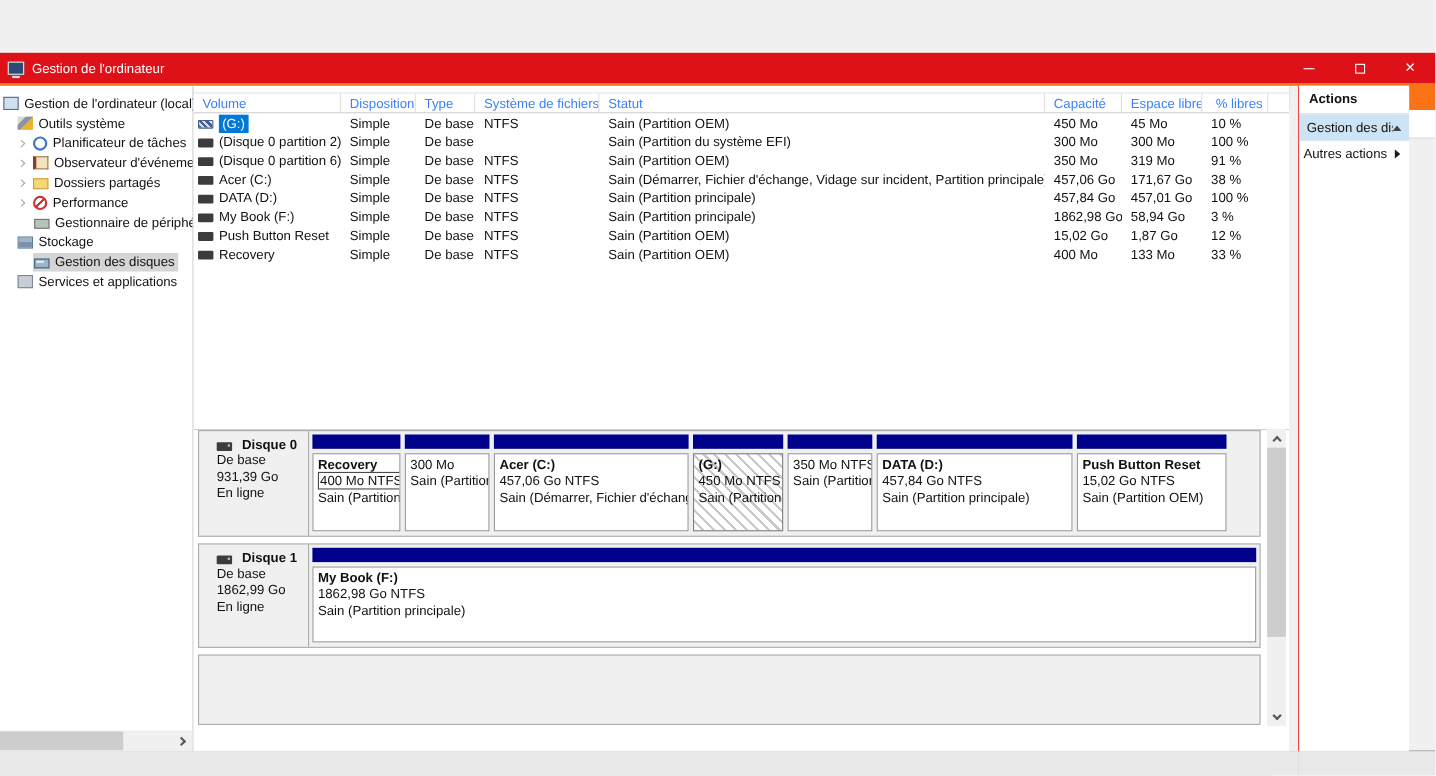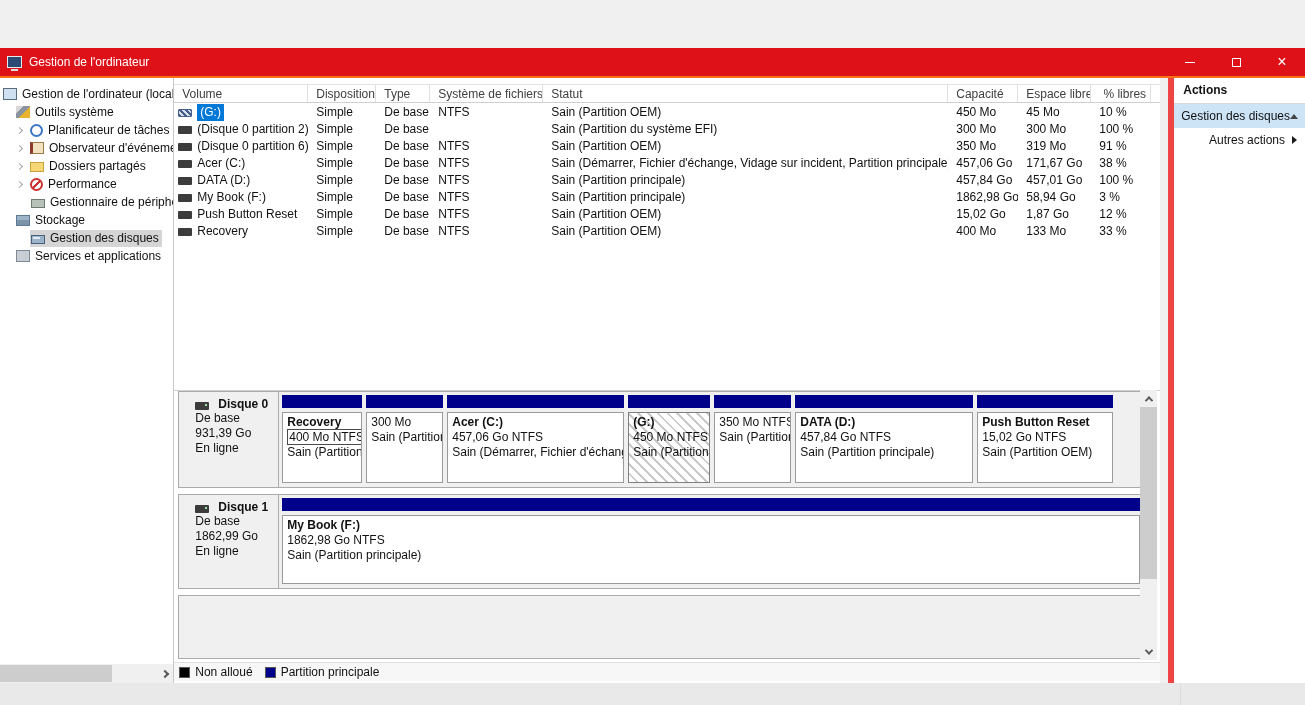--- a/index.html
+++ b/index.html
@@ -38,21 +38,21 @@
   .icon-properties-icon { width:16px; height:10px; background:#8d9b90; border:1px solid #5f6d62; border-radius:2px; }
   .icon-view-options-icon { width:15px; height:12px; border:1px solid #9fb3c8; background:#f4f8fb; position:relative; }
   .icon-view-options-icon::before { content:""; position:absolute; left:2px; top:2px; width:4px; height:3px; background:#7fb2e5; }
   .icon-view-options-icon::after { content:""; position:absolute; left:2px; top:7px; width:4px; height:3px; background:#7fb2e5; }
 
   
   .content { position:absolute; left:0; top:78px; width:1305px; height:605px; display:flex; }
   .tree-panel { width:176px; background:#fff; border-right:1px solid #c8c8c8; position:relative; overflow:hidden; }
   .center-panel { width:996px; background:#fff; position:relative; overflow:hidden; }
   .panel-gap { width:8px; background:#f0f0f0; }
-  .actions-panel { width:137px; background:#fff; border-left:6px solid #ef4444; }
+  .actions-panel { width:101px; background:#fff; border-left:1px solid #ef4444; }
 
   
   .tree { padding-top:7px; }
   .tree-row { height:18px; display:flex; align-items:center; white-space:nowrap; overflow:hidden; }
   .tree-row .sel-wrap { display:flex; align-items:center; height:17px; padding:0 3px 0 1px; }
   .tree-row.selected .sel-wrap { background:#d5d5d5; }
   .d0 { padding-left:2px; } .d1 { padding-left:15px; } .d2 { padding-left:17px; }
   .chev { width:5px; height:5px; border-top:1px solid #a6a6a6; border-right:1px solid #a6a6a6; transform:rotate(45deg); margin-right:7px; flex:none; }
   .chev-space { width:13px; flex:none; }
   .ticon { width:14px; height:12px; margin-right:5px; flex:none; }
@@ -66,21 +66,21 @@
   .icon-storage-icon { background:linear-gradient(#9db3c8 45%,#7b93a9 45%); border:1px solid #5d7a96; height:11px; }
   .icon-diskmgmt-icon { background:#9db3c8; border:1px solid #44617e; height:9px; margin-top:2px; position:relative; }
   .icon-diskmgmt-icon::after { content:""; position:absolute; left:1px; top:1px; width:7px; height:2px; background:#e3ecf4; }
   .icon-services-icon { background:#c9ced6; border:1px solid #7d8795; }
   .icon-cdrom-icon { width:13px; height:13px; border-radius:50%; background:radial-gradient(circle,#fff 0 2px,#bfc9d1 2px 5px,#8d99a4 5px); border:1px solid #76828d; }
   .icon-disk-icon { width:14px; height:8px; background:#3c3c3c; border-radius:1px; position:relative; margin-top:3px; }
   .icon-disk-icon::after { content:""; position:absolute; right:2px; top:2px; width:2px; height:2px; background:#9fe29f; }
 
   
   .vol-header { position:absolute; left:0; top:6px; width:100%; height:19px; display:flex; border-top:1px solid #e3e3e3; border-bottom:1px solid #d0d0d0; background:#fff; }
-  .vol-h { border-right:1px solid #e0e0e0; padding-left:8px; line-height:18px; white-space:nowrap; overflow:hidden; color:#404040; }
+  .vol-h { border-right:1px solid #e0e0e0; padding-left:8px; line-height:18px; white-space:nowrap; overflow:hidden; color:#3b82f6; }
   .vol-h.spacer { flex:1; border-right:none; }
   .vol-body { position:absolute; left:0; top:26px; width:100%; }
   .vol-row { height:17px; display:flex; align-items:center; }
   .vol-cell { padding-left:8px; white-space:nowrap; overflow:hidden; line-height:17px; }
   .vol-cell.first { padding-left:4px; display:flex; align-items:center; gap:5px; }
   .vol-icon { width:14px; height:8px; background:#3c3c3c; border-radius:1px; flex:none; }
   .vol-icon.hatched { background:repeating-linear-gradient(45deg,#46608c 0 2px,#d7dde8 2px 4px); border:1px solid #46608c; }
   .vol-name.sel { background:#0078d7; color:#fff; padding:0 3px; }
 
   
@@ -484,30 +484,20 @@
         <div class="vscroll">
           <div class="vs-btn">
               <div class="chev-up"></div>
             </div>
           <div class="vs-thumb"></div>
           <div class="vs-btn vs-down">
               <div class="chev-down"></div>
             </div>
         </div>
 
-        <div class="legend" id="legend">
-            <div class="leg-item">
-              <div class="leg-swatch" style="background: rgb(0, 0, 0);"></div>
-              <span>Non alloué</span>
-            </div>
-            <div class="leg-item">
-              <div class="leg-swatch" style="background: rgb(0, 0, 139);"></div>
-              <span>Partition principale</span>
-            </div>
-          </div>
       </div>
 
       <div class="panel-gap"></div>
 
       <div class="actions-panel">
         <div class="actions-header">Actions</div>
         <div class="action-group">
           <div class="lbl">Gestion des disques</div>
           <div class="tri-up"></div>
         </div>

